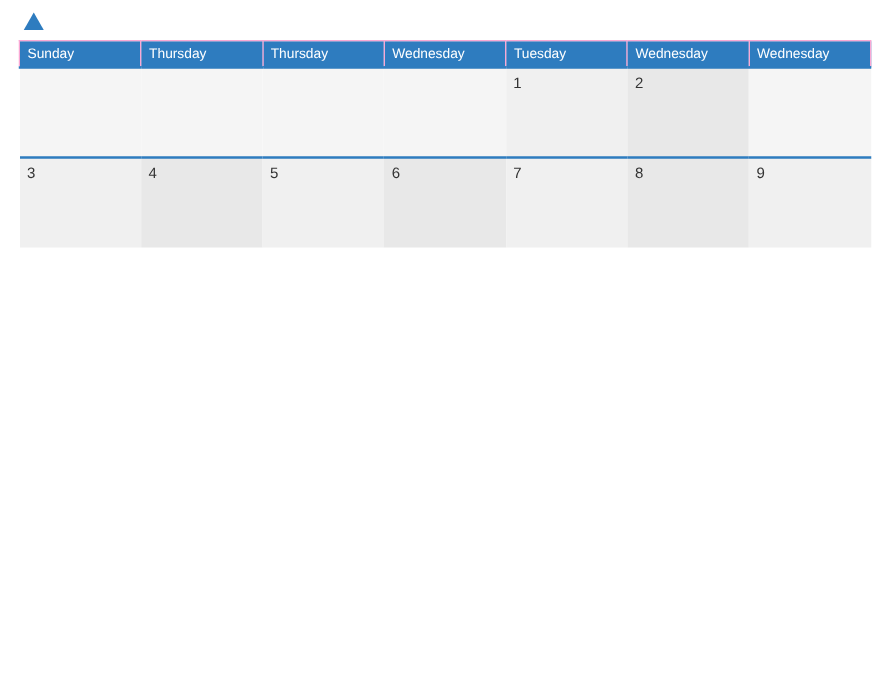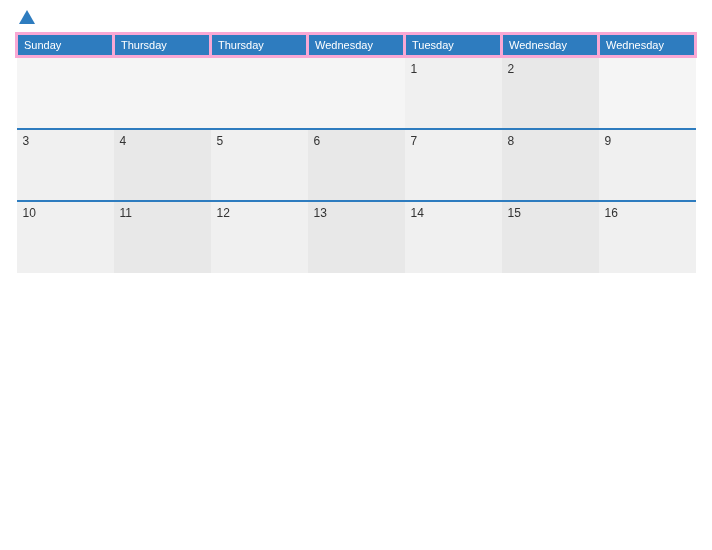--- a/index.html
+++ b/index.html
@@ -70,21 +70,21 @@
       border-collapse: collapse;
       table-layout: fixed;
     }
     .calendar-table thead tr th {
       background: #2e7cbf;
       color: #fff;
       font-size: 11px;
       font-weight: normal;
       padding: 4px 6px;
       text-align: left;
-      border: 3px solid #f9a8d4;
+      border: 1px solid #f9a8d4;
     }
     .calendar-table tbody tr {
       height: 72px;
     }
     .calendar-table tbody tr td {
       border: none;
       border-top: 2px solid #2e7cbf;
       background: #f0f0f0;
       vertical-align: top;
       padding: 4px 6px;
@@ -142,24 +142,15 @@
         </tr>
         <tr>
           <td><span class="day-num">3</span></td>
           <td><span class="day-num">4</span></td>
           <td><span class="day-num">5</span></td>
           <td><span class="day-num">6</span></td>
           <td><span class="day-num">7</span></td>
           <td><span class="day-num">8</span></td>
           <td><span class="day-num">9</span></td>
         </tr>
-        <tr>
-          <td><span class="day-num">10</span></td>
-          <td><span class="day-num">11</span></td>
-          <td><span class="day-num">12</span></td>
-          <td><span class="day-num">13</span></td>
-          <td><span class="day-num">14</span></td>
-          <td><span class="day-num">15</span></td>
-          <td><span class="day-num">16</span></td>
-        </tr>
       </tbody>
   </table>
 </div>
 
 </body></html>

